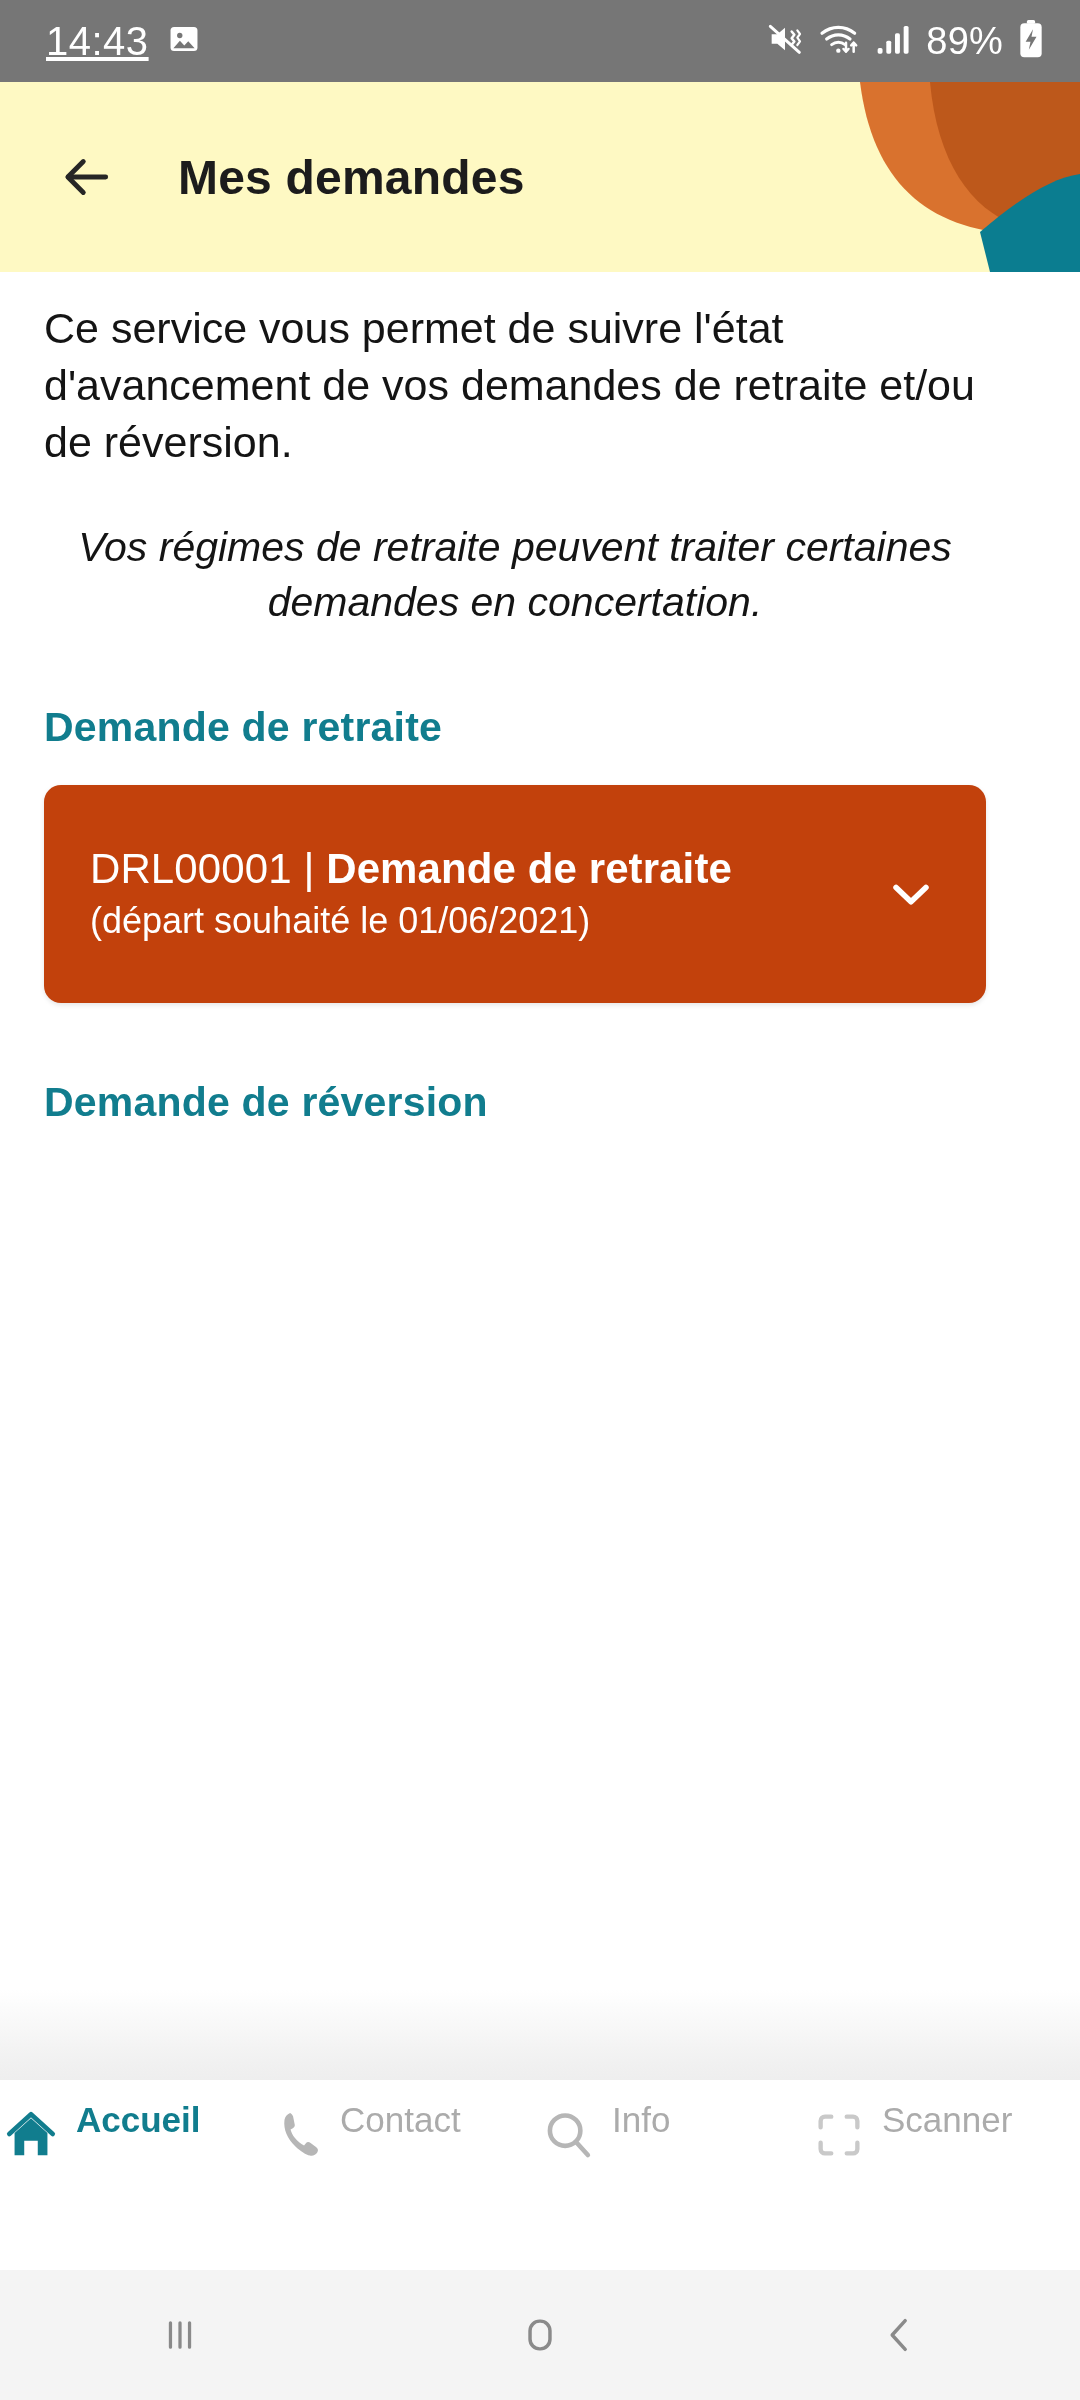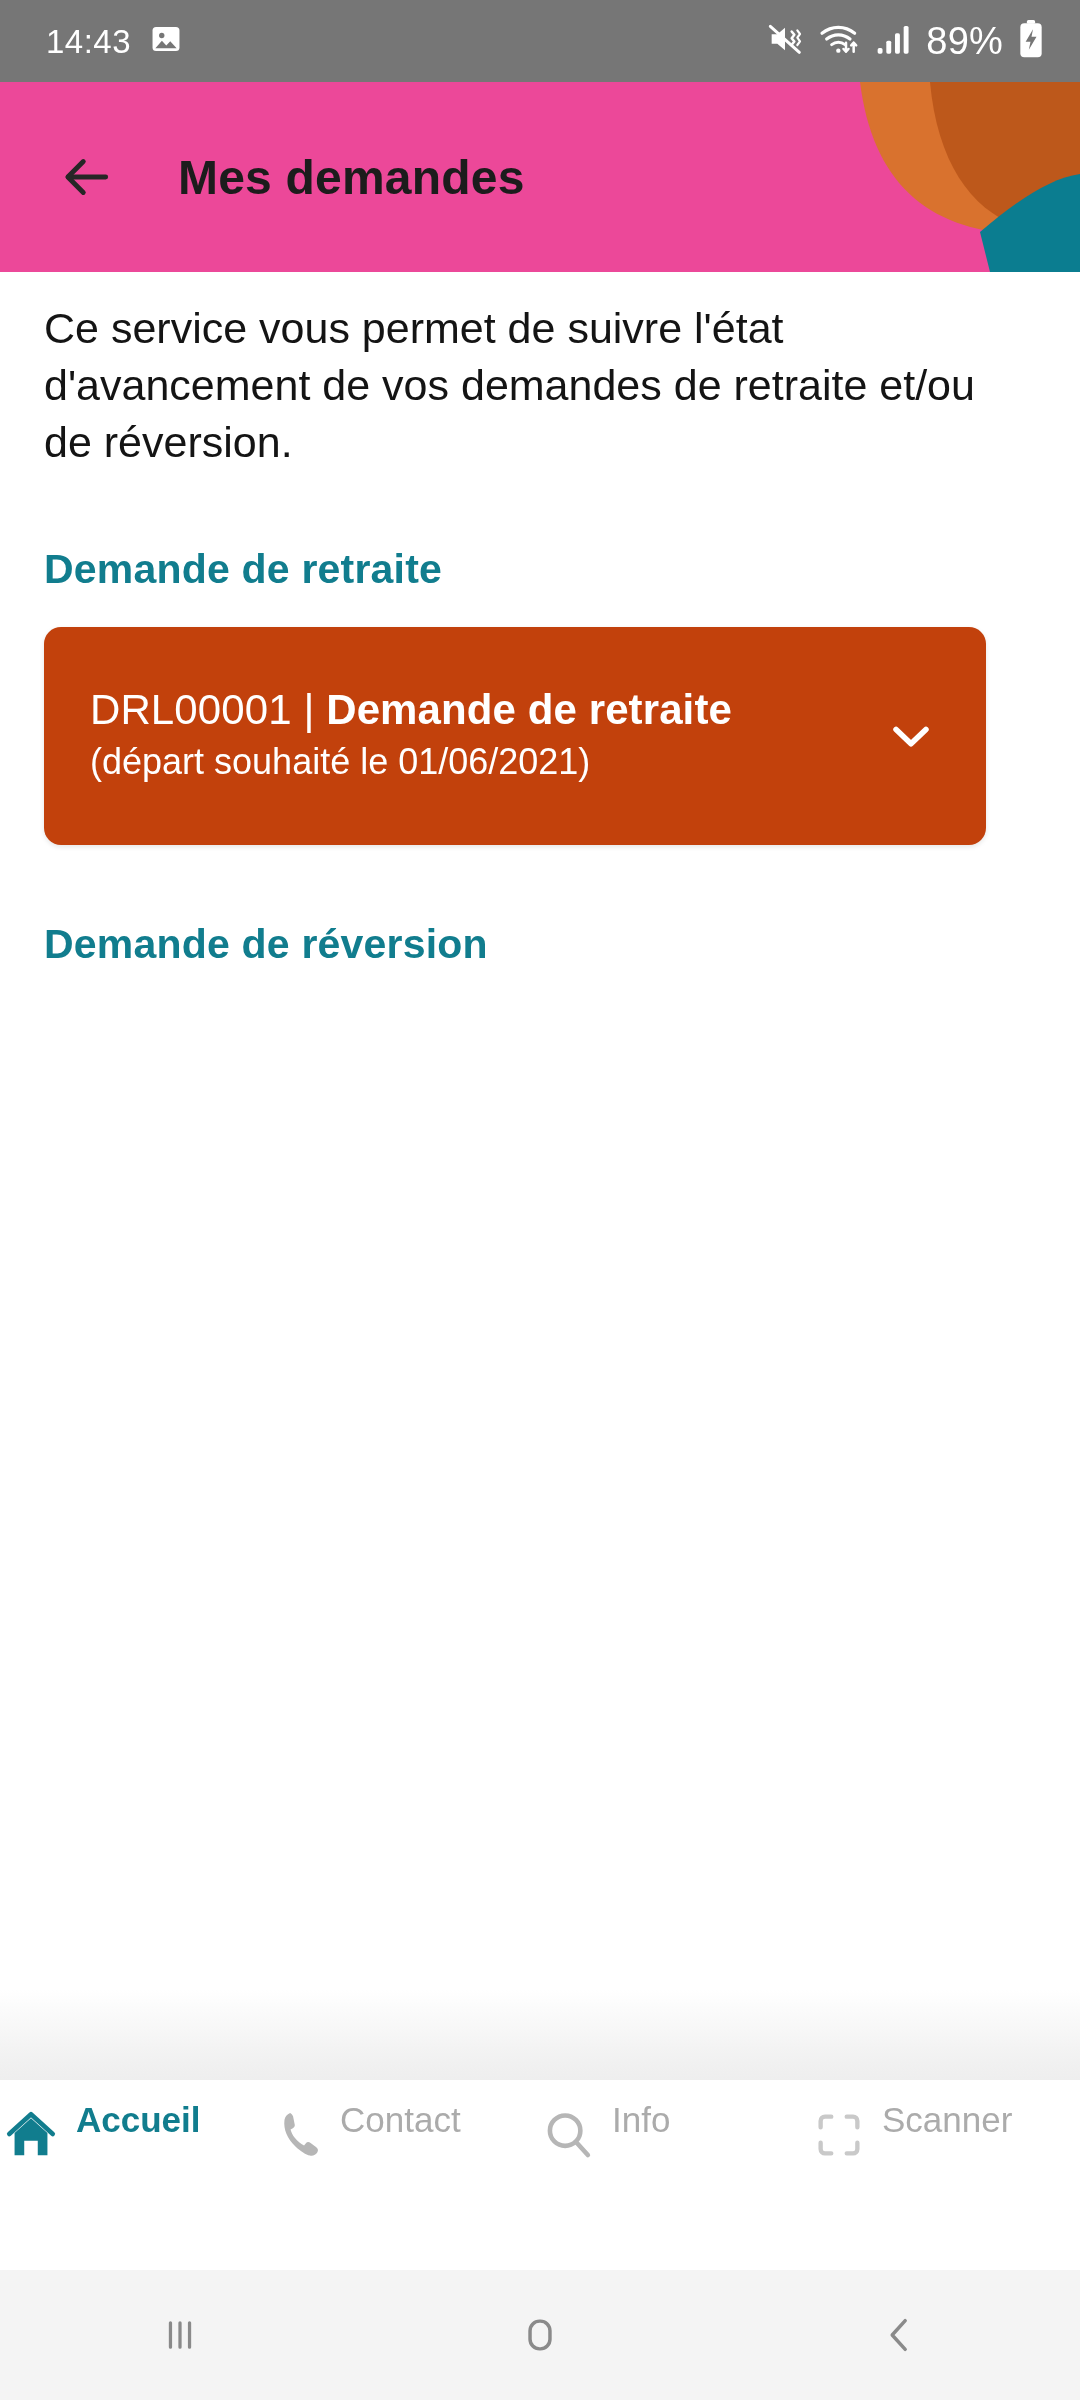--- a/index.html
+++ b/index.html
@@ -11,28 +11,28 @@
     position:relative;
   }
 
   
   .statusbar{
     position:absolute; top:0; left:0; width:1080px; height:82px;
     background:#767676; display:flex; align-items:center;
     padding:0 34px 0 46px; color:#ffffff;
   }
   .sb-left{ display:flex; align-items:center; gap:18px; }
-  .sb-clock{ font-size:33px; letter-spacing:.5px; line-height:1; }
+  .sb-clock{ font-size:40px; letter-spacing:.5px; line-height:1;text-decoration:underline; }
   .sb-right{ margin-left:auto; display:flex; align-items:center; gap:13px; }
   .sb-batt-text{ font-size:38px; line-height:1; letter-spacing:.2px; }
 
   
   .header{
     position:absolute; top:82px; left:0; width:1080px; height:190px;
-    background:#ec4899; overflow:hidden;
+    background:#fef9c3; overflow:hidden;
   }
   .deco{ position:absolute; top:0; right:0; width:260px; height:190px; overflow:hidden; }
   .appbar{
     position:absolute; top:0; left:0; width:100%; height:190px;
     display:flex; align-items:center; padding-left:52px; gap:56px;
   }
   .back-btn{ width:70px; height:70px; display:flex; align-items:center; justify-content:center; }
   .app-title{
     font-size:48px; font-weight:bold; color:#1c1c1c; letter-spacing:.2px;
     white-space:nowrap;
@@ -178,20 +178,21 @@
       </svg>
     </span>
     <span class="app-title">Mes demandes</span>
   </div>
 </div>
 
 <div class="content">
 
   <p class="intro">Ce service vous permet de suivre l'état d'avancement de vos demandes de retraite et/ou de réversion.</p>
 
+  <p class="note">Vos régimes de retraite peuvent traiter certaines demandes en concertation.</p>
 
   <div class="section-title sec1">Demande de retraite</div>
 
   <div class="card">
     <div class="card-texts">
       <div class="card-line1">
         <span>DRL00001</span>
         <span class="sep">|</span>
         <span class="bold">Demande de retraite</span>
       </div>

